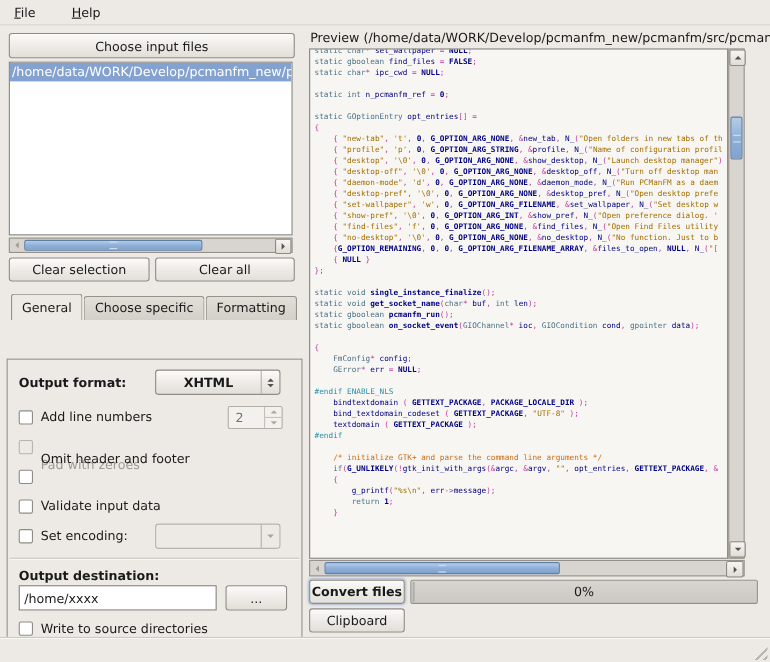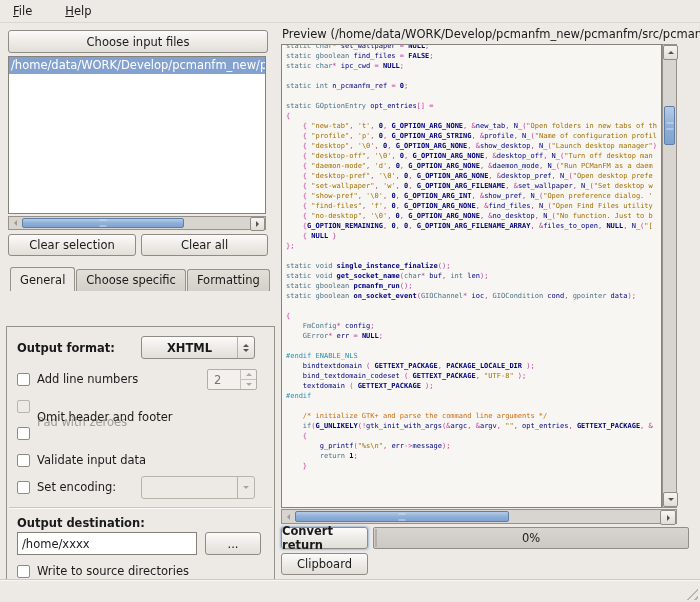--- a/index.html
+++ b/index.html
@@ -244,21 +244,21 @@
       <span class="tri tri-l dim"></span>
     </div>
   <div class="thumb" style="left:13px;top:1px;width:214px;height:11px;">
       <span class="grip-h"></span>
     </div>
   <div class="step boxed" style="right:0;top:0;width:14px;height:13px;">
       <span class="tri tri-r"></span>
     </div>
 </div>
 
-<div class="btn bold" style="left:281px;top:527px;width:87px;height:22px;box-shadow:0 0 2px 1px rgba(110,150,210,.55);">Convert return</div>
+<div class="btn bold" style="left:281px;top:527px;width:87px;height:22px;box-shadow:0 0 2px 1px rgba(110,150,210,.55);">Convert files</div>
 
 <div class="progress">
   <span class="fill"></span>
   <span>0%</span>
 </div>
 
 <div class="btn" style="left:281px;top:553px;width:87px;height:22px;">Clipboard</div>
 
 <div class="statusbar">
   <span class="grip"></span>

